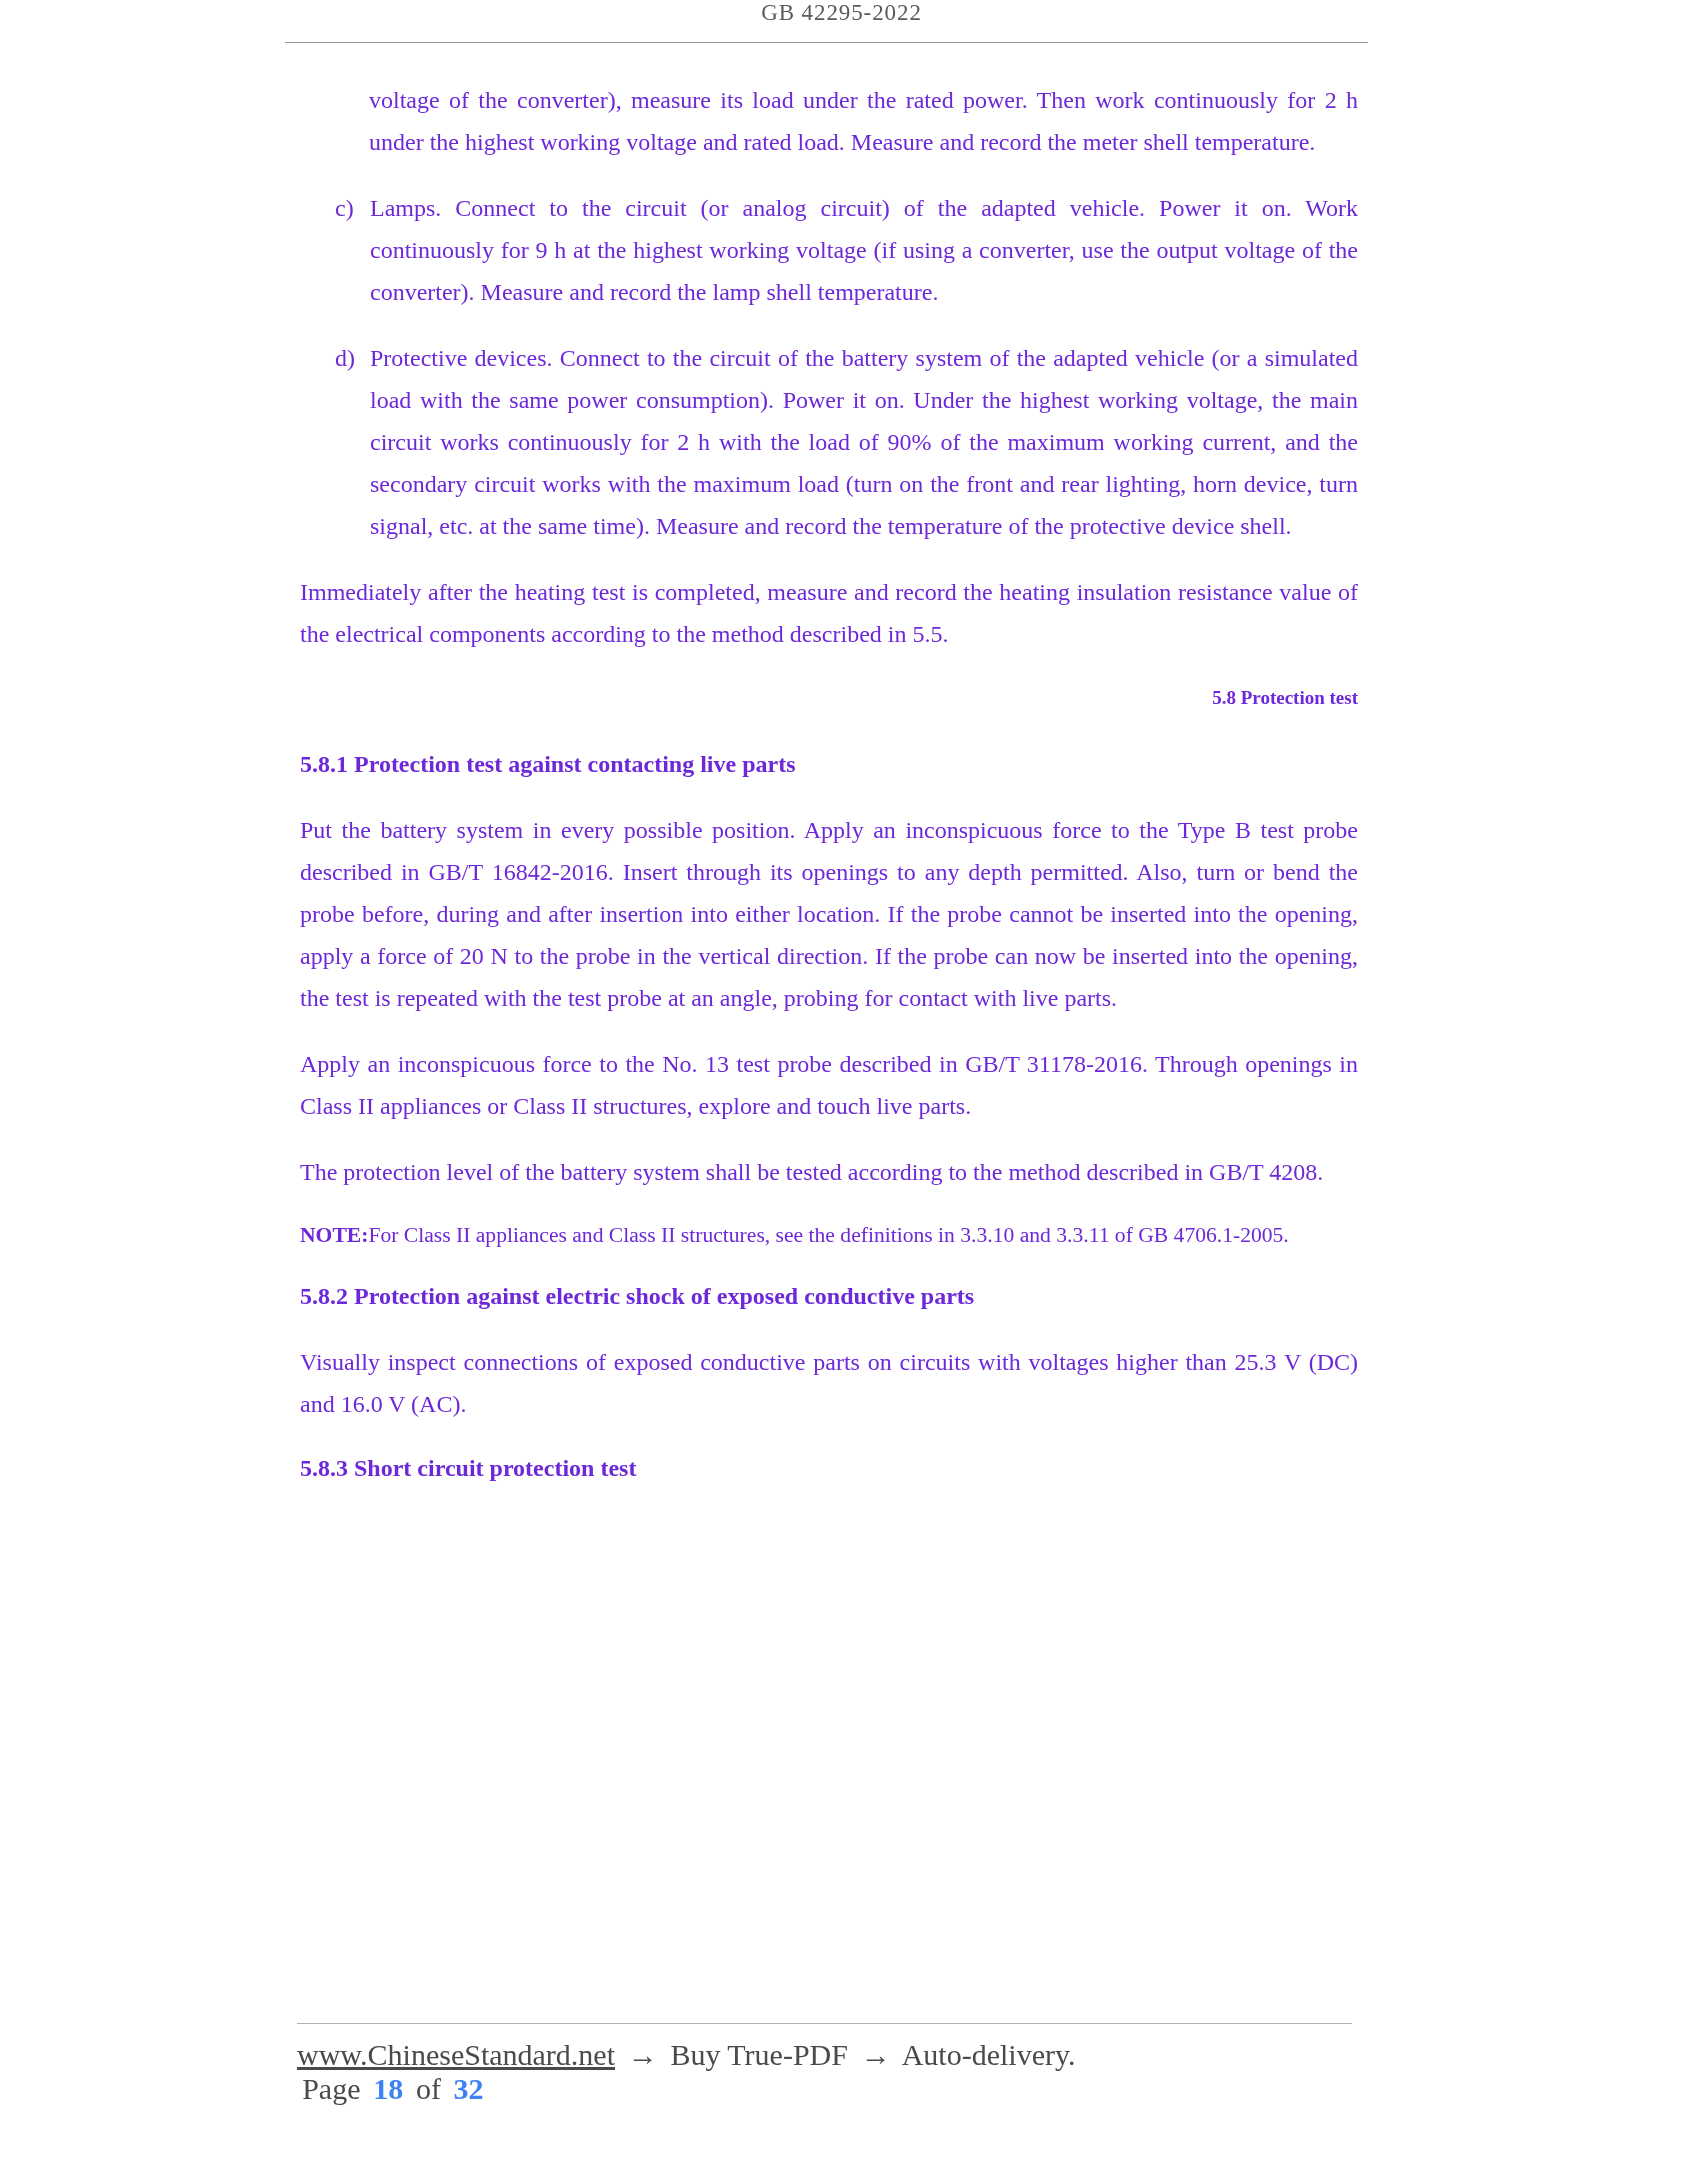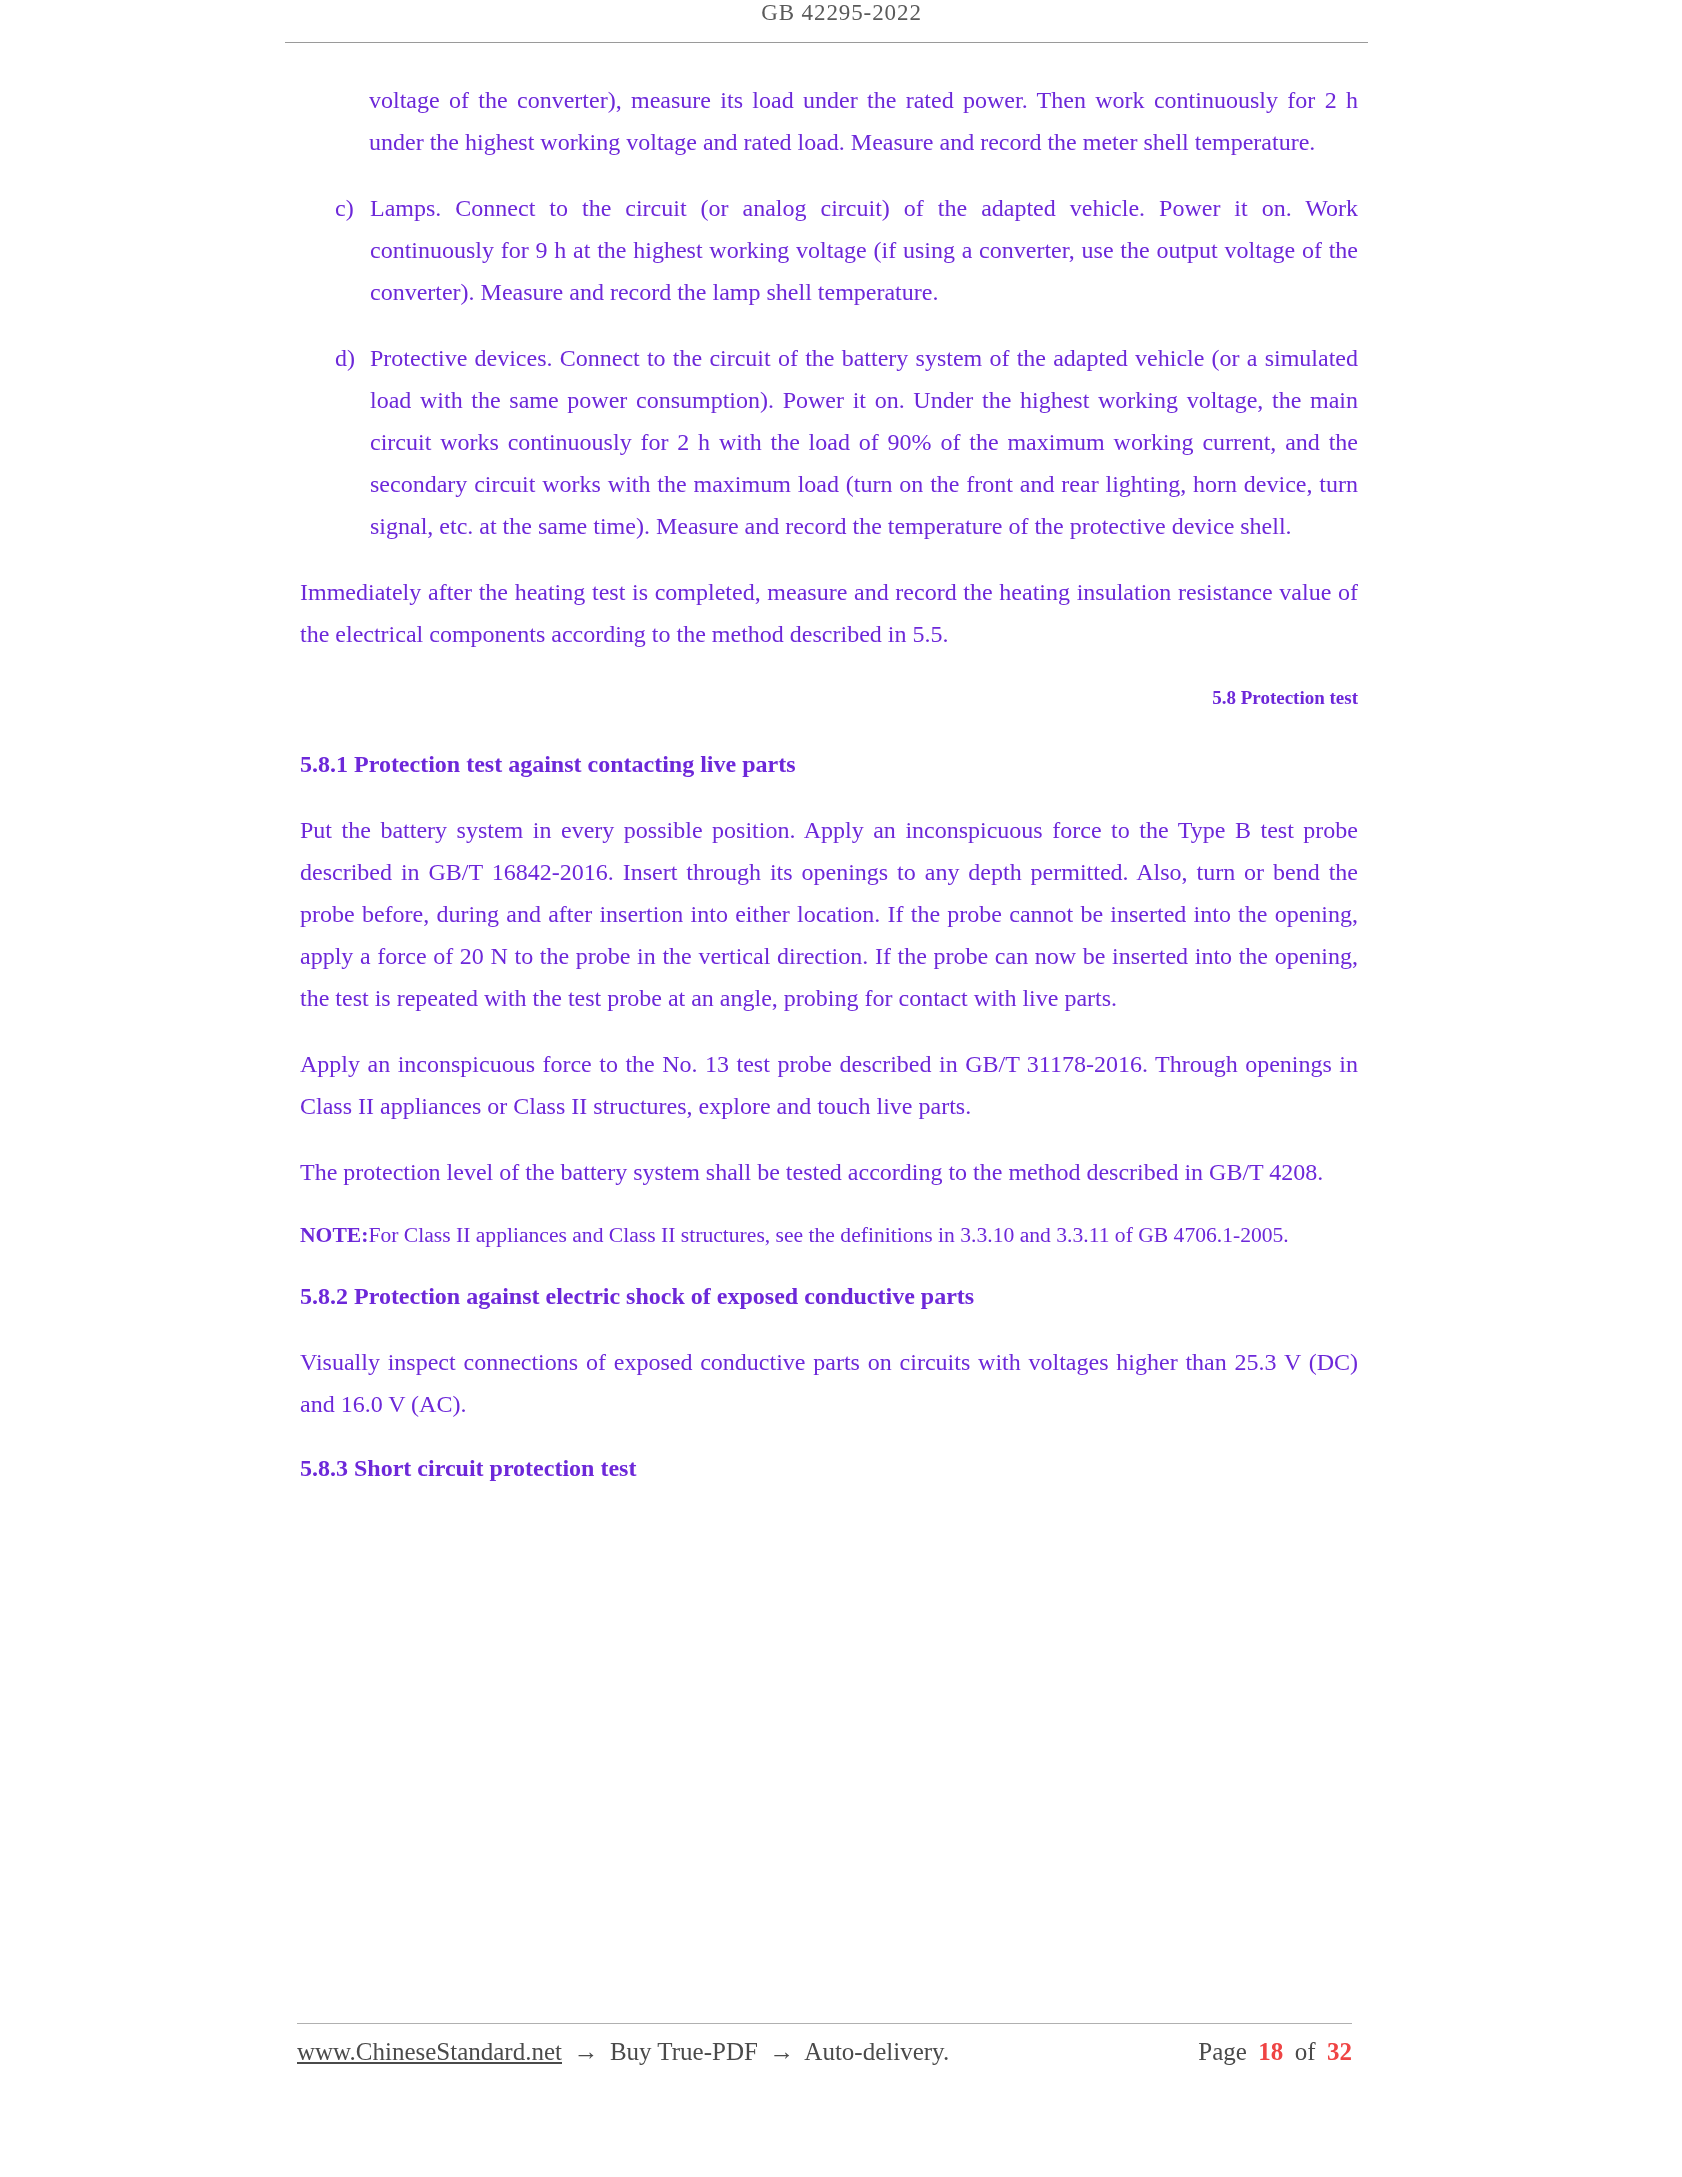--- a/index.html
+++ b/index.html
@@ -81,32 +81,33 @@
     left: 297px;
     top: 2023px;
     width: 1055px;
   }
   .footer-rule { border-top: 1.7px solid #b0b0b0; }
   .footer-row {
     display: flex;
     justify-content: space-between;
     align-items: baseline;
     padding-top: 14px;
-    font-size: 25px;
+    font-size: 30px;
     color: #4a4a4a;
+    flex-direction: column;
   }
   .footer-left span { margin-right: 5.2px; }
   .footer-site {
     text-decoration: underline;
     color: #4a4a4a;
     cursor: pointer;
   }
   .footer-arrow { color: #4a4a4a; }
   .footer-right span { margin-left: 5.2px; }
-  .page-num { font-weight: bold; color: #ef4444; }
+  .page-num { font-weight: bold; color: #3b82f6; }
 </style>
 </head>
 <body>
 
 <div class="page">
 
   <div class="header">
     <div class="header-title">GB 42295-2022</div>
     <div class="header-rule"></div>
   </div>

